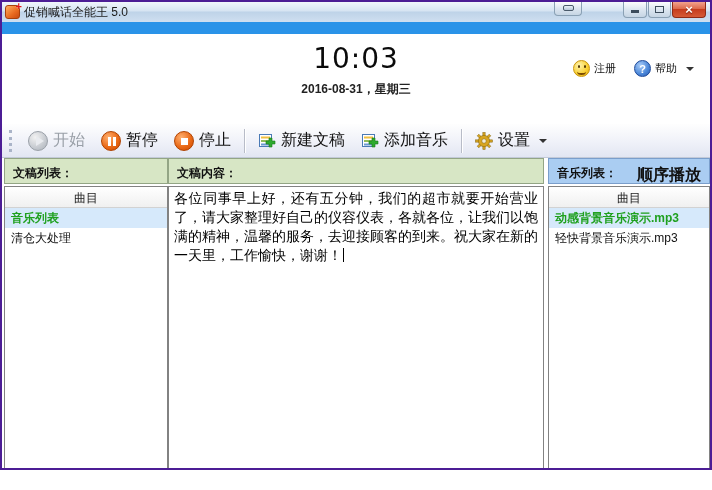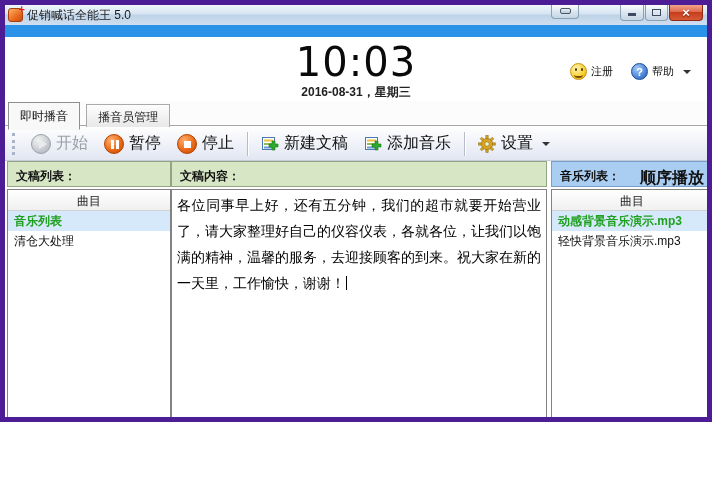--- a/index.html
+++ b/index.html
@@ -1,19 +1,19 @@
 <!DOCTYPE html>
 <html><head>
 <meta charset="utf-8">
 <style>
   * { box-sizing: border-box; margin: 0; padding: 0; }
   html,body { width:712px; height:490px; overflow:hidden; }
   body { font-family: "Liberation Sans", "DejaVu Sans", sans-serif; font-size:12px; color:#111; background:#fff; }
 
-  .window { position:relative; width:712px; height:422px; border:5px solid #4c1d95; background:#fff; overflow:hidden; }
+  .window { position:relative; width:712px; height:470px; border:2px solid #4c1d95; background:#fff; overflow:hidden; }
 
   
   .titlebar { position:absolute; left:0; top:0; right:0; height:20px;
     background:linear-gradient(#f0f6fc, #d6e4f2 45%, #bed3e8 50%, #cfdff0);
     display:flex; align-items:center; padding-left:3px; }
   .app-icon { width:15px; height:14px; border-radius:3px; margin-right:4px; position:relative;
     background:linear-gradient(140deg,#ffb060,#e86a20 60%,#c84a10); border:1px solid #a8400c; }
   .app-icon::after { content:"+"; position:absolute; right:-3px; top:-6px; color:#e01818; font-weight:bold; font-size:11px; text-shadow:0 0 1px #fff; }
   .win-title { font-size:12px; color:#1a1a1a; line-height:20px; }
 
@@ -30,21 +30,21 @@
   .btn-close { width:34px; border-color:#8f2a15;
     background:linear-gradient(#f2a38e, #dd6a4c 45%, #c63d1e 50%, #d65a36); color:#fff; }
   .btn-close::after { content:"\00D7"; position:absolute; left:0; right:0; top:0; text-align:center;
     font-size:13px; font-weight:bold; line-height:15px; color:#fff; text-shadow:0 1px 1px #7a1c08; }
 
   
   .accent-bar { position:absolute; left:0; top:20px; right:0; height:12px; background:#2a93e8; }
 
   
   .header-band { position:absolute; left:0; top:32px; right:0; height:64px; background:#fff; }
-  .clock { text-align:center; font-size:40px; line-height:42px; margin-top:4px; color:#0a0a0a;
+  .clock { text-align:center; font-size:28px; line-height:42px; margin-top:4px; color:#0a0a0a;
     font-family:"DejaVu Sans","Liberation Sans",sans-serif; letter-spacing:1px; }
   .date { text-align:center; font-size:12px; font-weight:bold; color:#222; margin-top:1px; }
   .quick-actions { position:absolute; right:16px; top:26px; display:flex; align-items:center; }
   .qa-btn { display:flex; align-items:center; margin-left:18px; cursor:default; }
   .qa-btn .lbl { margin-left:4px; font-size:11px; color:#111; }
   .smiley { position:relative; width:17px; height:17px; border-radius:50%;
     background:radial-gradient(circle at 35% 30%, #fff4b0, #f8cf30 60%, #e0a810); border:1px solid #c8930a; }
   .smiley::before { content:""; position:absolute; left:4px; top:4px; width:2px; height:3px; background:#4a3000;
     border-radius:50%; box-shadow:6px 0 0 #4a3000; }
   .smiley::after { content:""; position:absolute; left:3px; top:7px; width:9px; height:5px;
@@ -90,21 +90,21 @@
   .panel-right { left:546px; width:162px; }
   .panel-header { height:26px; border:1px solid #93a585; background:#d7e6c5; font-weight:bold;
     font-size:12px; padding:6px 8px 0; color:#111; display:flex; justify-content:space-between; }
   .panel-header.blue { background:#aacdf2; border-color:#7a9ecb; }
   .panel-body { flex:1; margin-top:2px; border:1px solid #828282; background:#fff; overflow:hidden; }
   .col-header { height:21px; border-bottom:1px solid #d2d2d2; background:linear-gradient(#ffffff,#f0f0f0);
     font-size:12px; padding:3px 6px 0; color:#222; cursor:default;text-align:center; }
   .list-item { height:20px; line-height:20px; font-size:12px; padding:0 6px; white-space:nowrap;
     overflow:hidden; cursor:default; color:#111; }
   .list-item.selected { background:#d6e9fb; color:#1fa01f; font-weight:bold; }
-  .doc-text { font-size:14px; line-height:26px; padding:2px 5px; color:#000; text-align:justify; cursor:text; height:100%; }
+  .doc-text { font-size:14px; line-height:19px; padding:2px 5px; color:#000; text-align:justify; cursor:text; height:100%; }
   .text-caret { display:inline-block; width:1px; height:14px; background:#000; vertical-align:-2px; margin-left:1px; }
   .mode-label { font-weight:bold; font-size:16px; color:#111; cursor:default; }
 
   
   .bottom-strip { position:absolute; left:0; right:0; top:478px; height:8px; background:#fff; }
   .ghost { position:absolute; top:2px; height:8px; border:1px solid #c4c4c4; border-bottom:none; background:#fbfbfb; }
   .ghost.g1 { left:2px; width:164px; } .ghost.g2 { left:168px; width:376px; } .ghost.g3 { left:546px; width:162px; }
 
   svg { display:block; }
 </style>
@@ -141,24 +141,20 @@
         <span class="lbl">注册</span>
       </div>
       <div class="qa-btn">
         <span class="helpicon"></span>
         <span class="lbl">帮助</span>
         <span class="caret-down"></span>
       </div>
     </div>
   </div>
 
-  <div class="tabrow">
-    <div class="tab active">即时播音</div>
-    <div class="tab inactive">播音员管理</div>
-  </div>
 
   <div class="toolbar">
     <div class="grip"></div>
 
     <div class="tbtn disabled">
       <span class="icon-circle icon-play"></span>
       <span class="lbl">开始</span>
     </div>
     <div class="tbtn">
       <span class="icon-circle icon-hot icon-pause"></span>

